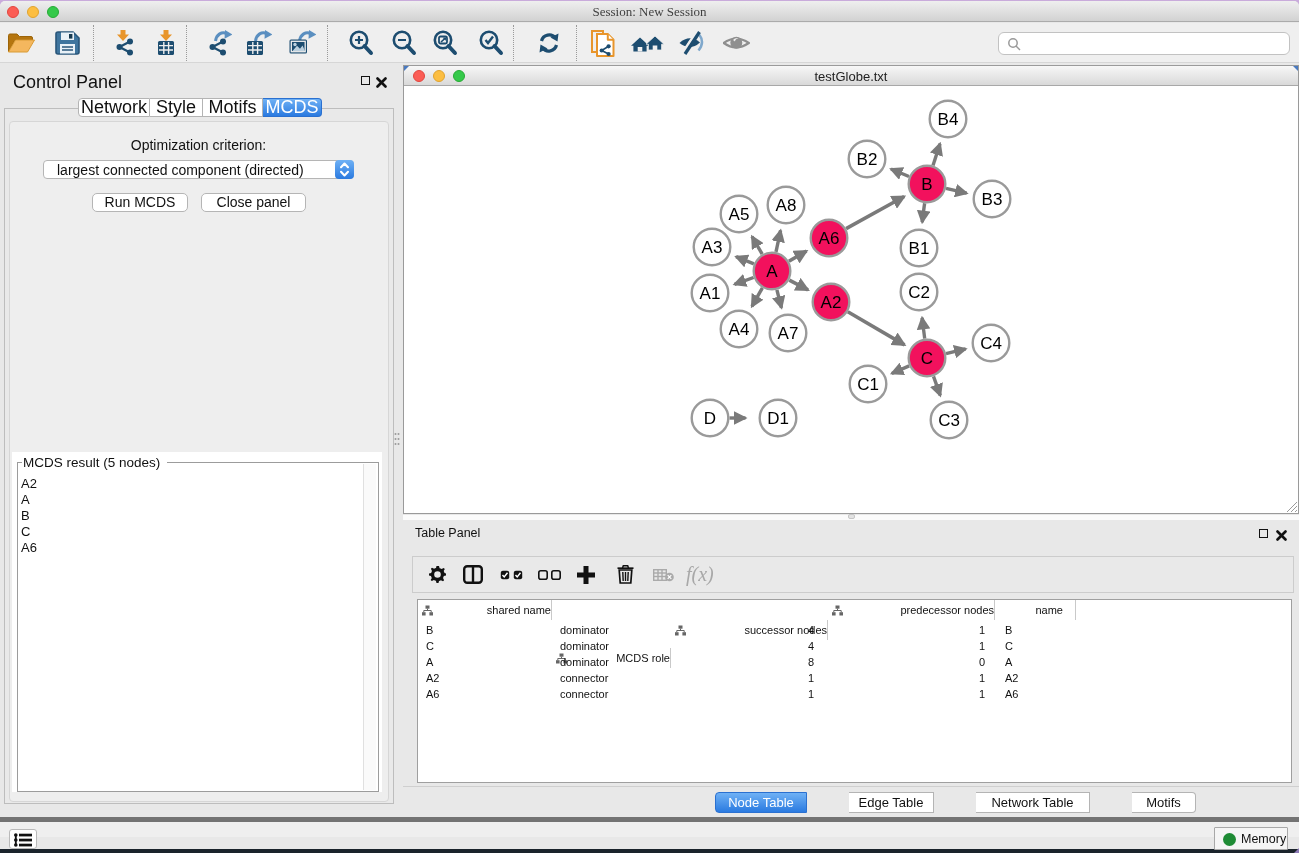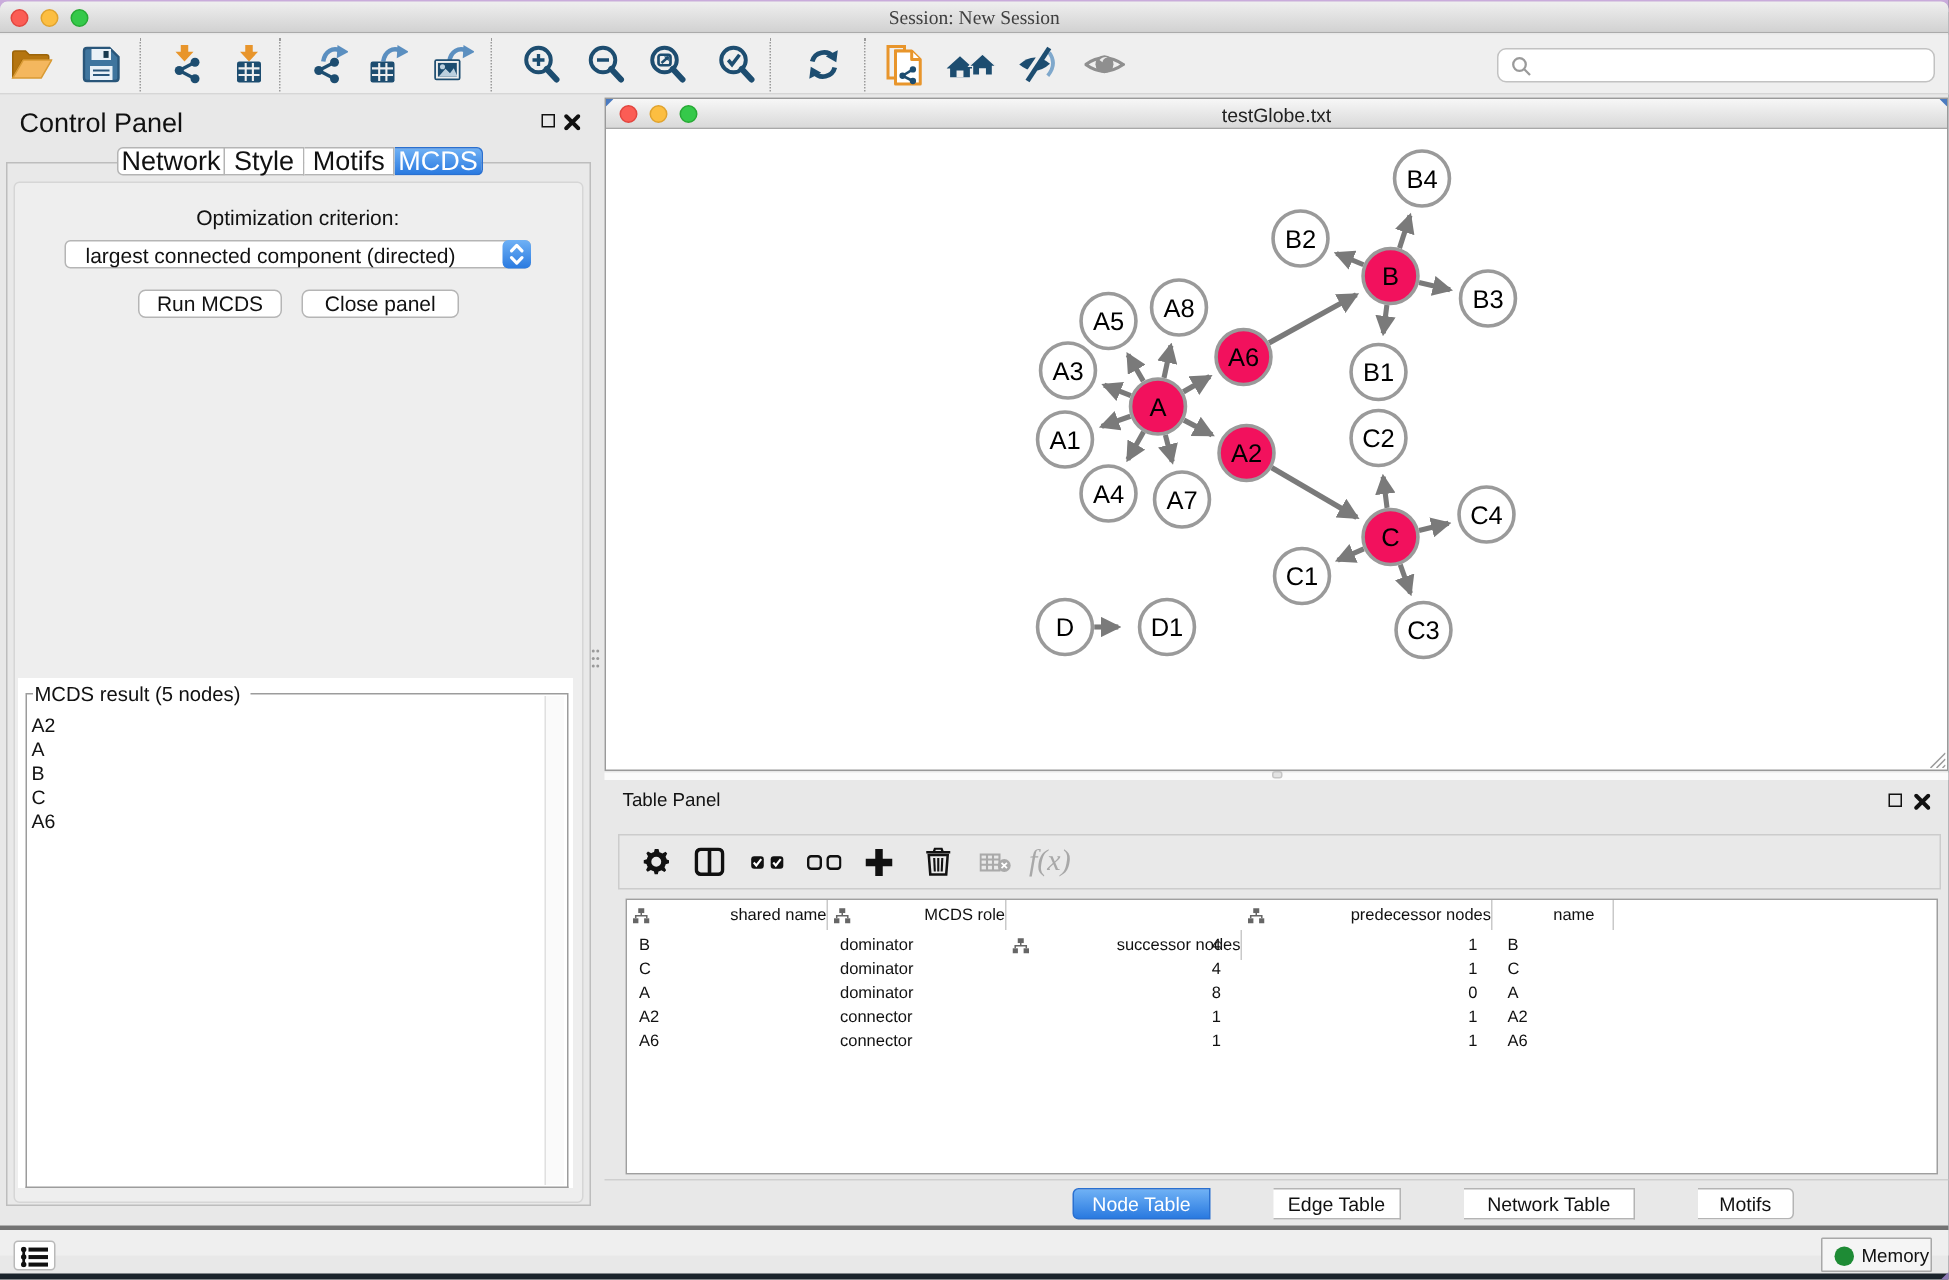--- a/index.html
+++ b/index.html
@@ -42,21 +42,21 @@
 #tp-toolbar { position:absolute; left:412px; top:555px; width:882px; height:37px; background:#e9e9e9; border:1px solid #cccccc; }
 #tbl { position:absolute; left:417px; top:598px; width:875px; height:184px; background:#fff; border:1px solid #9f9f9f; }
 #tbl-head { position:absolute; left:0; top:0; height:20px; background:#f4f4f4; border-bottom:1px solid #d9d9d9; font-size:11px; color:#111; }
 .th { position:absolute; top:0; height:20px; border-right:1px solid #c9c9c9; }
 .th .lbl { position:absolute; left:0; right:0; top:4px; text-align:right; }
 .td { position:absolute; font-size:11px; color:#111; }
 #tabs2 { position:absolute; left:673px; top:791px; height:21px; display:flex; font-size:13px; }
 .tab2 { background:#fff; border:1px solid #b4b4b4; border-left:none; line-height:19px; color:#111; text-align:center;margin-left:42px; }
 .tab2.sel { background:linear-gradient(#6fb1f5,#2a7ae0); color:#fff; border:1px solid #2a70d0; border-radius:4px 0 0 4px; }
 .tab2.last { border-radius:0 4px 4px 0; }
-#status { position:absolute; left:0; top:817px; width:1299px; height:20px; background:#efefef; border-top:3px solid #737373; }
+#status { position:absolute; left:0; top:817px; width:1299px; height:20px; background:#efefef; border-top:5px solid #737373; }
 #listbtn { position:absolute; left:9px; top:7px; width:28px; height:20px; background:#fff; border:1px solid #b9b9b9; border-radius:3px; }
 #membtn { position:absolute; left:1214px; top:5px; width:74px; height:23px; background:#f5f5f5; border:1px solid #a8a8a8; border-radius:1px; font-size:12.5px; color:#111; }
 </style>
 </head>
 <body>
 <div id="desktop-top"></div>
 <div id="win">
   <div id="titlebar">
     <span class="tl" style="left:7px; background:#fb5d55; border:1px solid #e2463f;"></span>
     <span class="tl" style="left:27px; background:#fcbe41; border:1px solid #e0a32e;"></span>
@@ -460,21 +460,21 @@
     <div id="tbl-head">
       <div class="th" style="left:0px; width:134px;">
           <svg width="11" height="11" viewBox="0 0 11 11" style="position:absolute; left:4px; top:5px;">
             <rect x="3.5" y="0.5" width="4" height="3.2" fill="#666"></rect>
             <rect x="0" y="7.2" width="3.6" height="3.3" fill="#666"></rect>
             <rect x="7.4" y="7.2" width="3.6" height="3.3" fill="#666"></rect>
             <path d="M5.5 3.7 L5.5 5.5 M1.8 7.2 L1.8 5.5 L9.2 5.5 L9.2 7.2" fill="none" stroke="#666" stroke-width="1"></path>
           </svg>
           <div class="lbl">shared name</div>
         </div>
-        <div class="th" style="left:134px; width:119px;">
+        <div class="th" style="left:134px; width:119px;margin-top:48px;">
           <svg width="11" height="11" viewBox="0 0 11 11" style="position:absolute; left:4px; top:5px;">
             <rect x="3.5" y="0.5" width="4" height="3.2" fill="#666"></rect>
             <rect x="0" y="7.2" width="3.6" height="3.3" fill="#666"></rect>
             <rect x="7.4" y="7.2" width="3.6" height="3.3" fill="#666"></rect>
             <path d="M5.5 3.7 L5.5 5.5 M1.8 7.2 L1.8 5.5 L9.2 5.5 L9.2 7.2" fill="none" stroke="#666" stroke-width="1"></path>
           </svg>
           <div class="lbl">MCDS role</div>
         </div>
         <div class="th" style="left:253px; width:157px;margin-top:20px;">
           <svg width="11" height="11" viewBox="0 0 11 11" style="position:absolute; left:4px; top:5px;">

